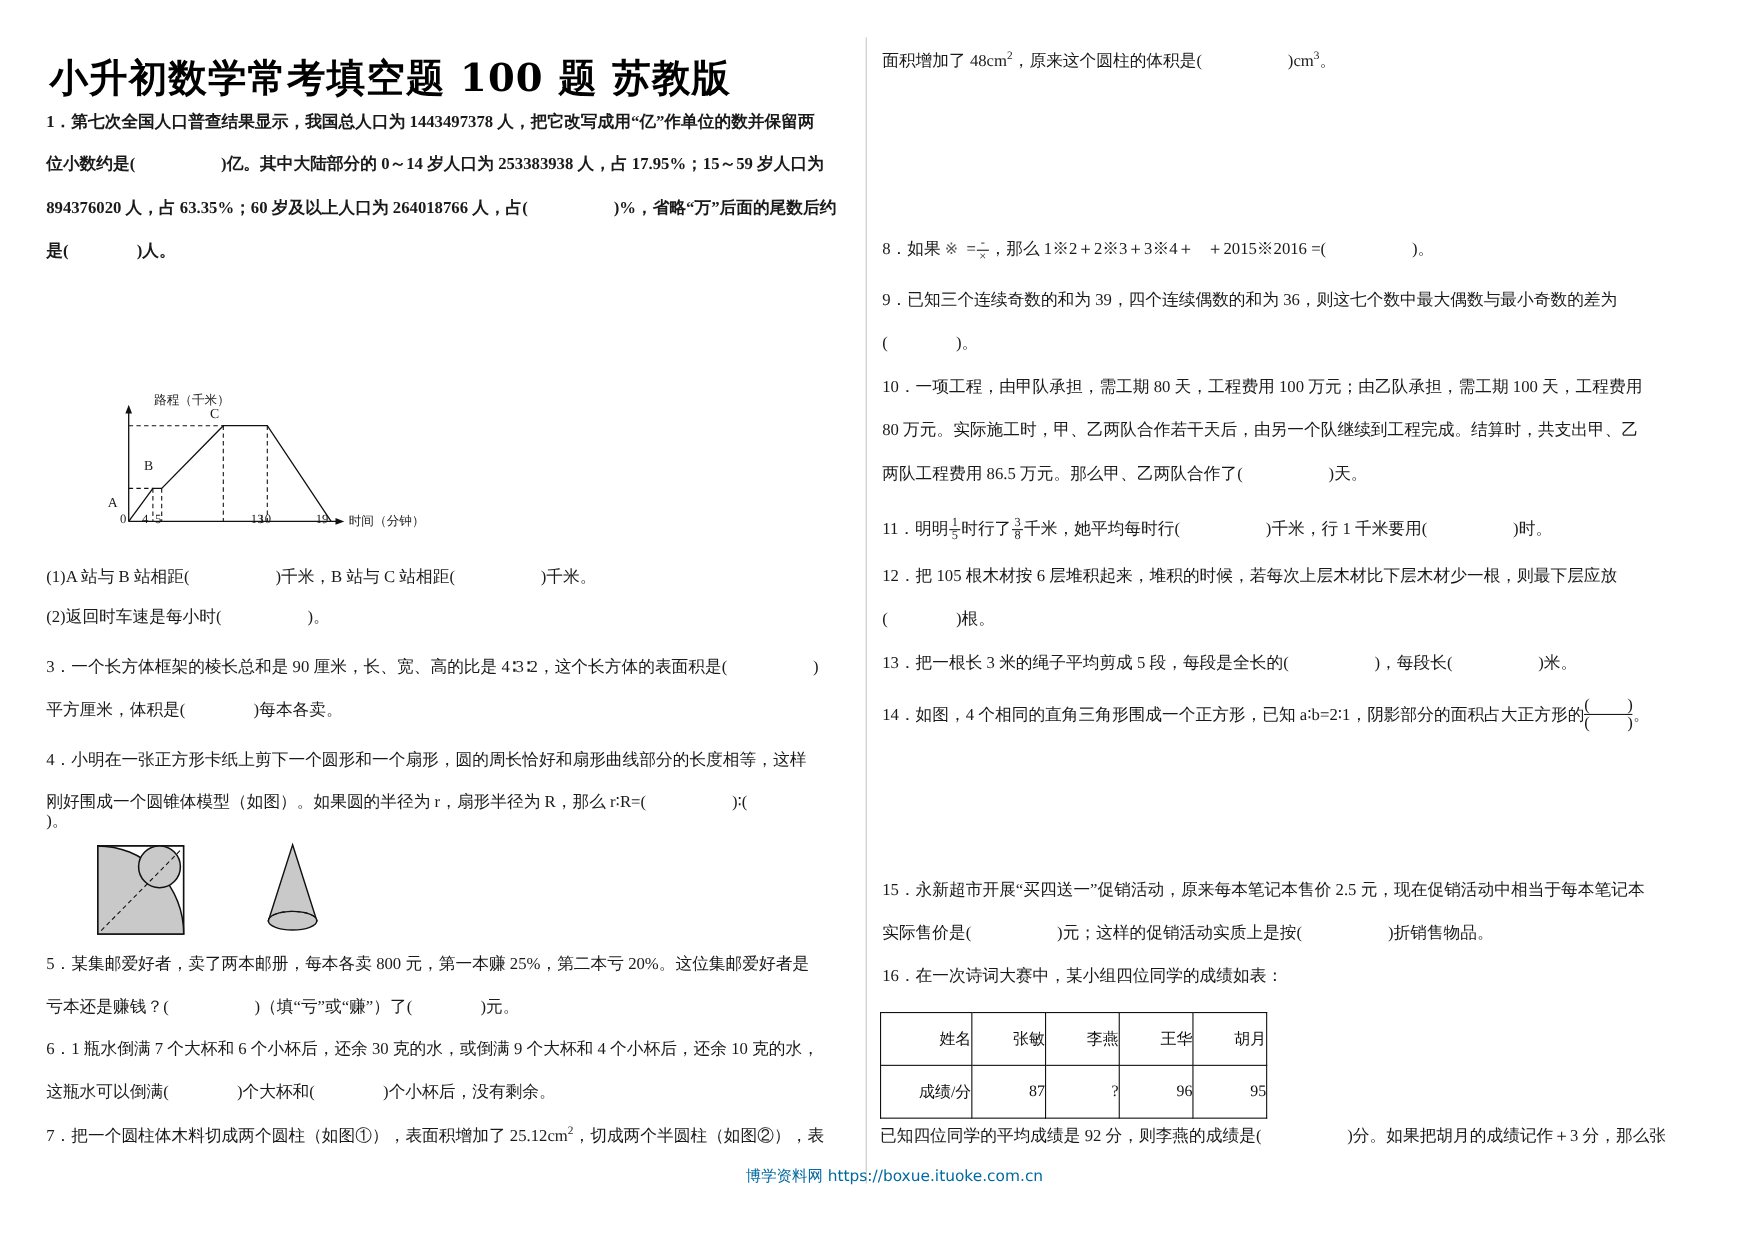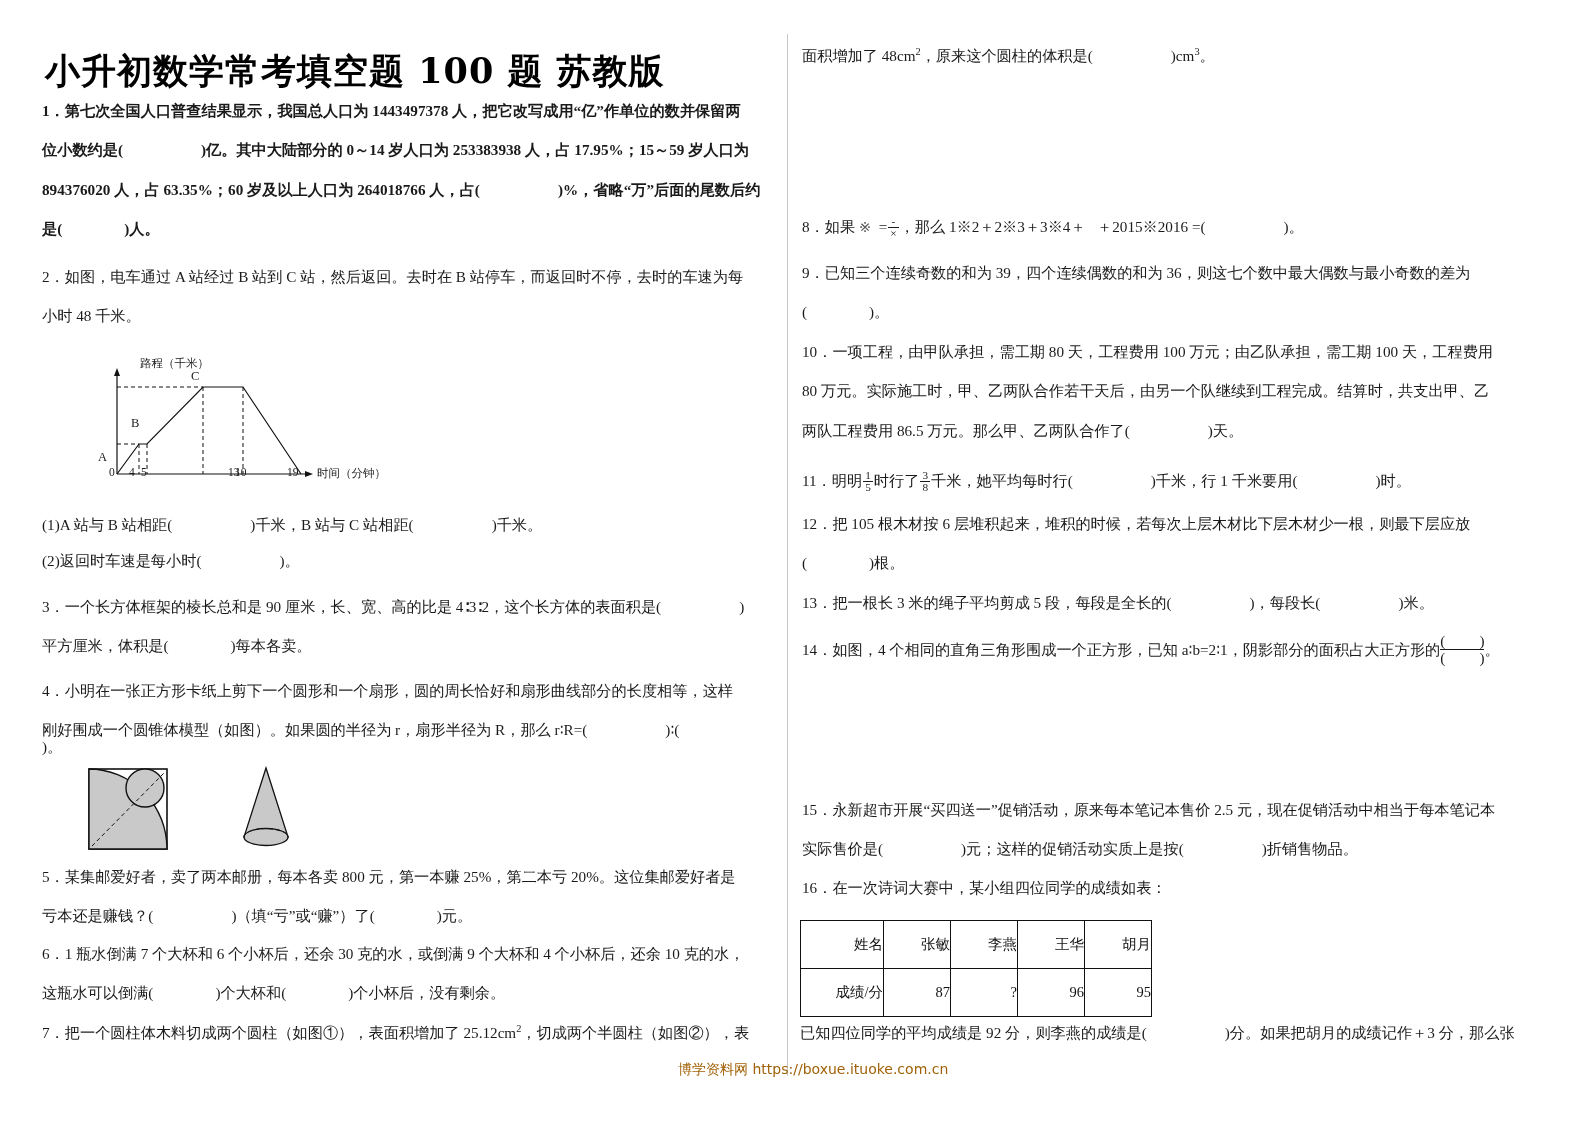--- a/index.html
+++ b/index.html
@@ -140,21 +140,21 @@
   #score-table td.name-col { width: 82px; }
   #score-table td.data-col { width: 66px; }
 
   
   #watermark {
     position: absolute;
     left: 678px;
     top: 1061px;
     font-family: "DejaVu Sans", sans-serif;
     font-size: 14px;
-    color: #a16207;
+    color: #0369a1;
     white-space: nowrap;
   }
 </style>
 </head>
 <body>
 
 <div class="page">
 
   <div class="col-divider"></div>
 
@@ -162,24 +162,20 @@
 
   <div class="col col-left">
 
     <div class="q q-wrap" style="top:103px; left:2px; width:733px;font-weight:bold;">
       <span class="ln">1．第七次全国人口普查结果显示，我国总人口为 1443497378 人，把它改写成用“亿”作单位的数并保留两</span>
       <span class="ln"><span>位小数约是(</span><span class="blank-l"></span><span>)亿。其中大陆部分的 0～14 岁人口为 253383938 人，占 17.95%；15～59 岁人口为</span></span>
       <span class="ln"><span>894376020 人，占 63.35%；60 岁及以上人口为 264018766 人，占(</span><span class="blank-l"></span><span>)%，省略“万”后面的尾数后约</span></span>
       <span class="ln"><span>是(</span><span class="blank-m"></span><span>)人。</span></span>
     </div>
 
-    <div class="q q-wrap" style="top:269px; left:2px; width:733px;">
-      <span class="ln">2．如图，电车通过 A 站经过 B 站到 C 站，然后返回。去时在 B 站停车，而返回时不停，去时的车速为每</span>
-      <span class="ln">小时 48 千米。</span>
-    </div>
 
     <div class="fig" id="fig-graph">
       <div class="axis-label" style="left:16px; top:0px;padding-left:29px;">路程（千米）</div>
       <div class="axis-label" style="left:222px; top:110px;">时间（分钟）</div>
       <div class="pt-label" style="left:3px; top:94px;">A</div>
       <div class="pt-label" style="left:36px; top:60px;">B</div>
       <div class="pt-label" style="left:96px; top:13px;">C</div>
       <div class="tick-label" style="left:14px; top:110px;">0</div>
       <div class="tick-label" style="left:34px; top:110px;">4</div>
       <div class="tick-label" style="left:46px; top:110px;">5</div>

